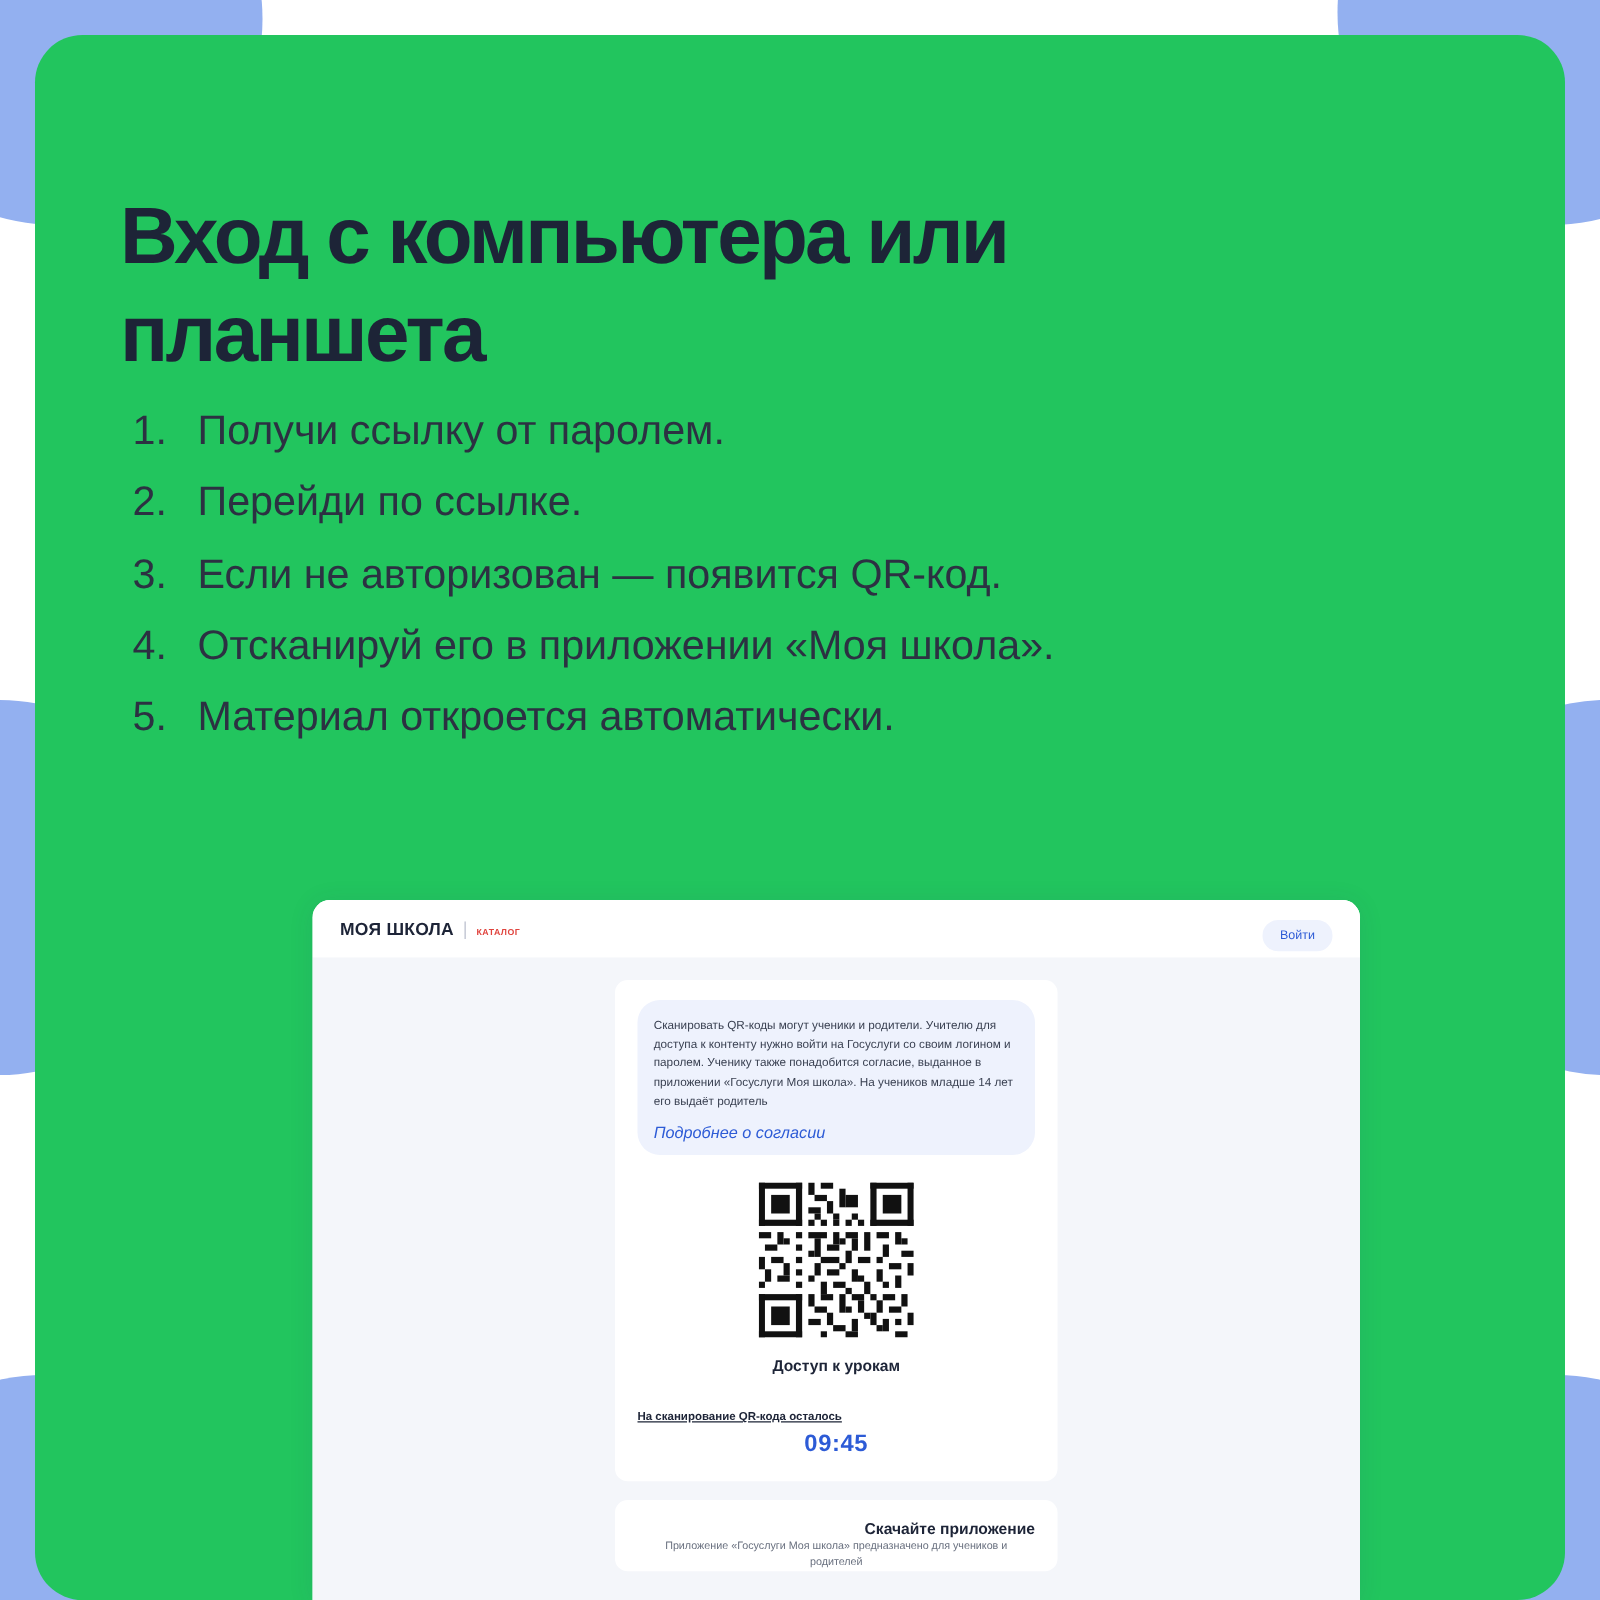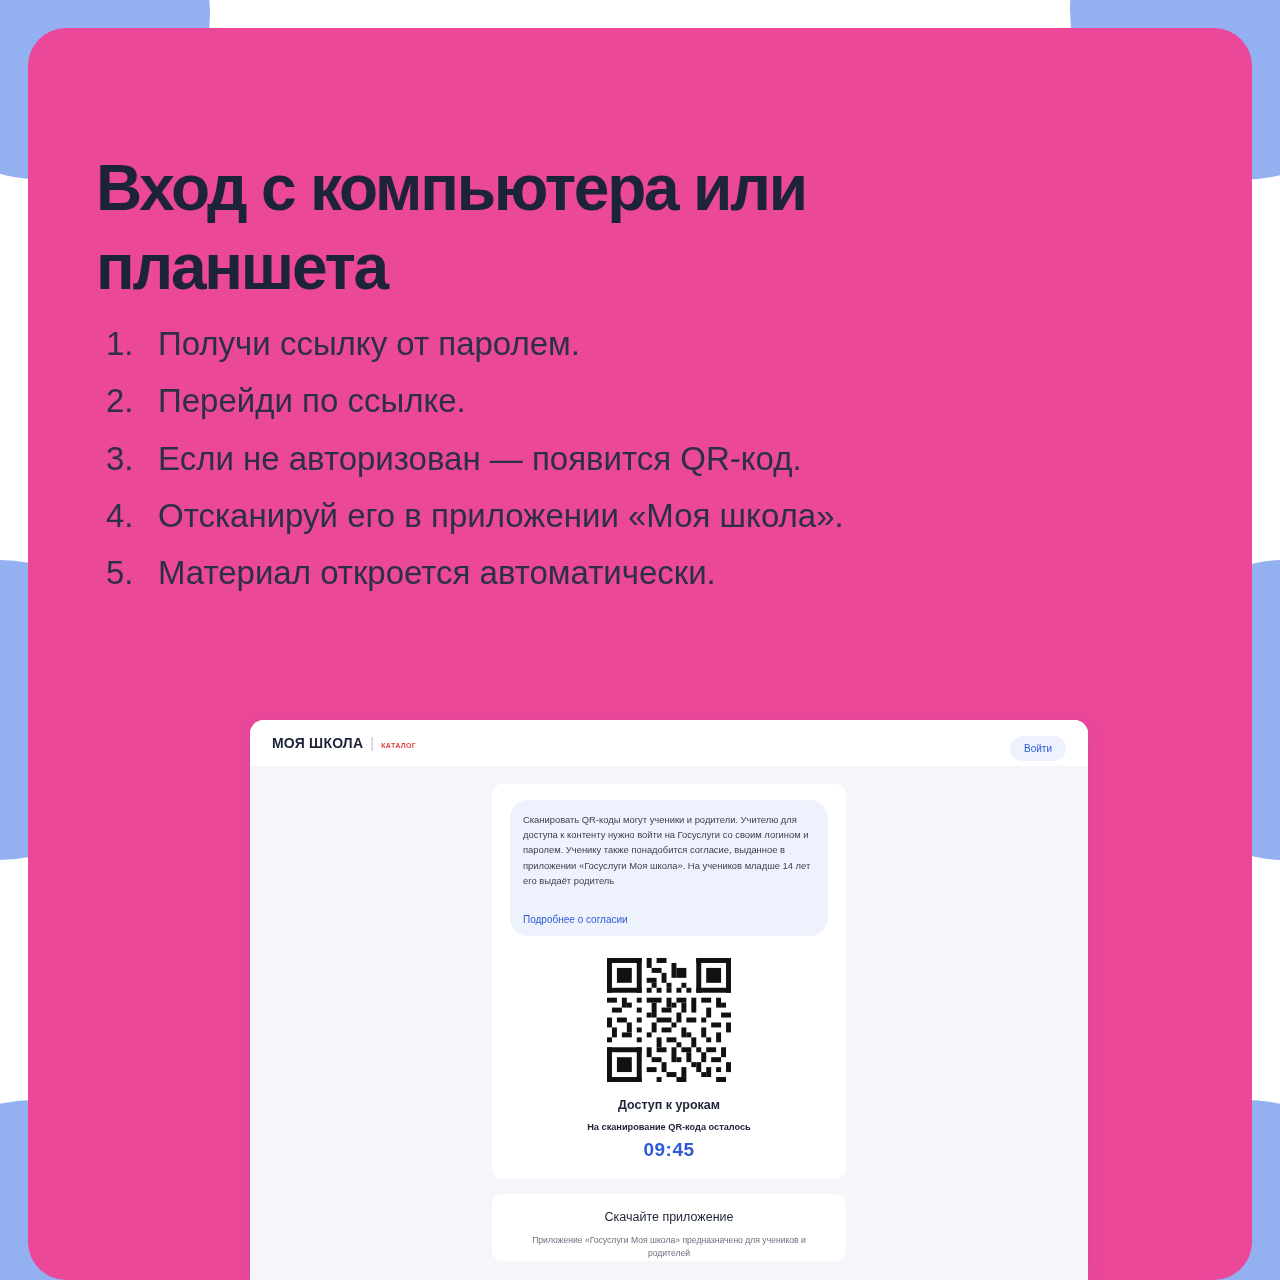--- a/index.html
+++ b/index.html
@@ -34,21 +34,21 @@
   .blob-bl { left: -130px;  bottom: -150px; width: 330px; height: 330px; }
   .blob-br { right: -130px; bottom: -150px; width: 330px; height: 330px; }
   .blob-bc { left: 520px;   bottom: -210px; width: 250px; height: 250px; }
 
   .card {
     position: absolute;
     left: 28px;
     top: 28px;
     width: 1224px;
     height: 1252px;
-    background: #ec4899;
+    background: #22c55e;
     border-radius: 38px;
     overflow: hidden;
   }
 
   
   .headline {
     position: absolute;
     left: 68px;
     top: 78px;
     width: 1000px;
@@ -164,25 +164,26 @@
     padding: 12px 13px 11px;
     margin-bottom: 22px;
   }
   .notice-text {
     font-size: 9.4px;
     line-height: 1.62;
     color: #3a4152;
   }
   .notice-link {
     display: block;
-    margin-top: 26px;
-    font-size: 10px;
+    margin-top: 10px;
+    font-size: 13px;
     color: #2d5bd6;
     text-decoration: none;
     cursor: pointer;
+    font-style: italic;
   }
 
   .qr-wrap {
     display: flex;
     justify-content: center;
     margin-bottom: 16px;
   }
   .qr {
     width: 124px;
     height: 124px;
@@ -197,49 +198,48 @@
     margin-bottom: 9px;
   }
   .panel-sub {
     text-align: center;
     font-size: 8.6px;
     color: #69707f;
     padding-bottom: 15px;
     border-bottom: 1px solid #e8eaf0;
   }
   .timer-label {
-    text-align: center;
     font-size: 9.2px;
     font-weight: 700;
     color: #1d2437;
-    margin-top: 10px;
+    margin-top: 28px;
+    text-decoration: underline;
   }
   .timer-value {
     text-align: center;
     font-size: 19px;
     font-weight: 700;
     color: #2d5bd6;
     letter-spacing: .5px;
     margin-top: 7px;
   }
 
   .panel2 {
     width: 354px;
     margin: 15px auto 0;
     background: #ffffff;
     border-radius: 10px;
     padding: 16px 18px 0;
     box-sizing: border-box;
   }
   .panel2-title {
-    text-align: center;
+    text-align: right;
     font-size: 12.5px;
-    font-weight: 400;
+    font-weight: 700;
     color: #1d2437;
-    margin-bottom: 10px;
   }
   .panel2-sub {
     text-align: center;
     font-size: 8.6px;
     line-height: 1.55;
     color: #69707f;
     margin-bottom: 14px;
   }
 </style>
 </head>

